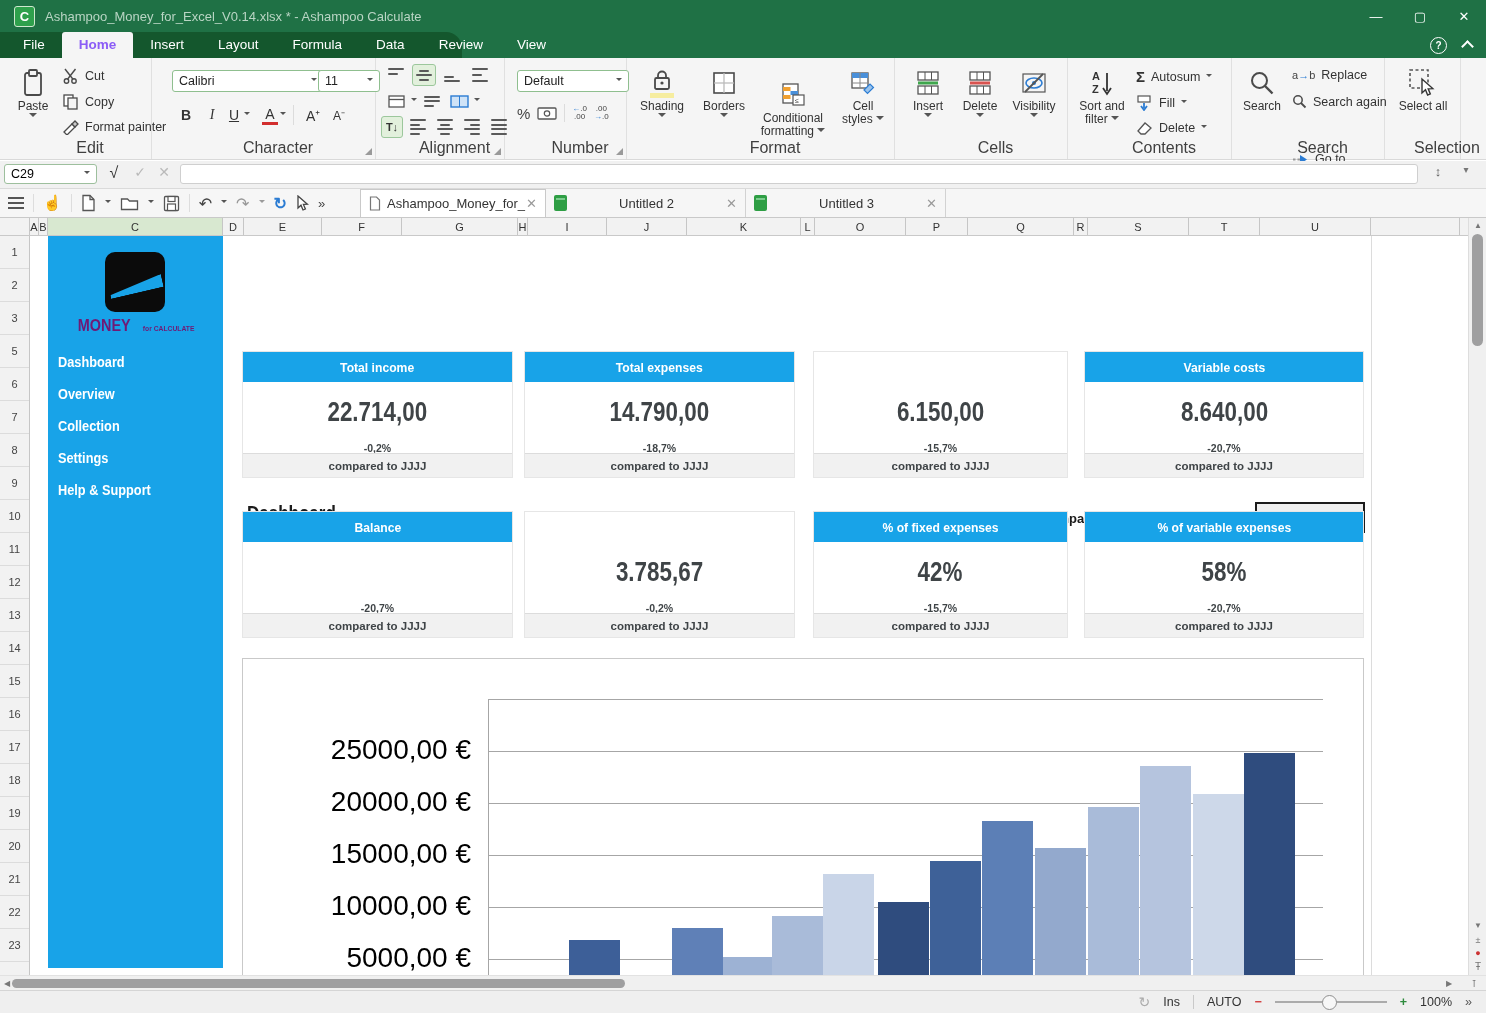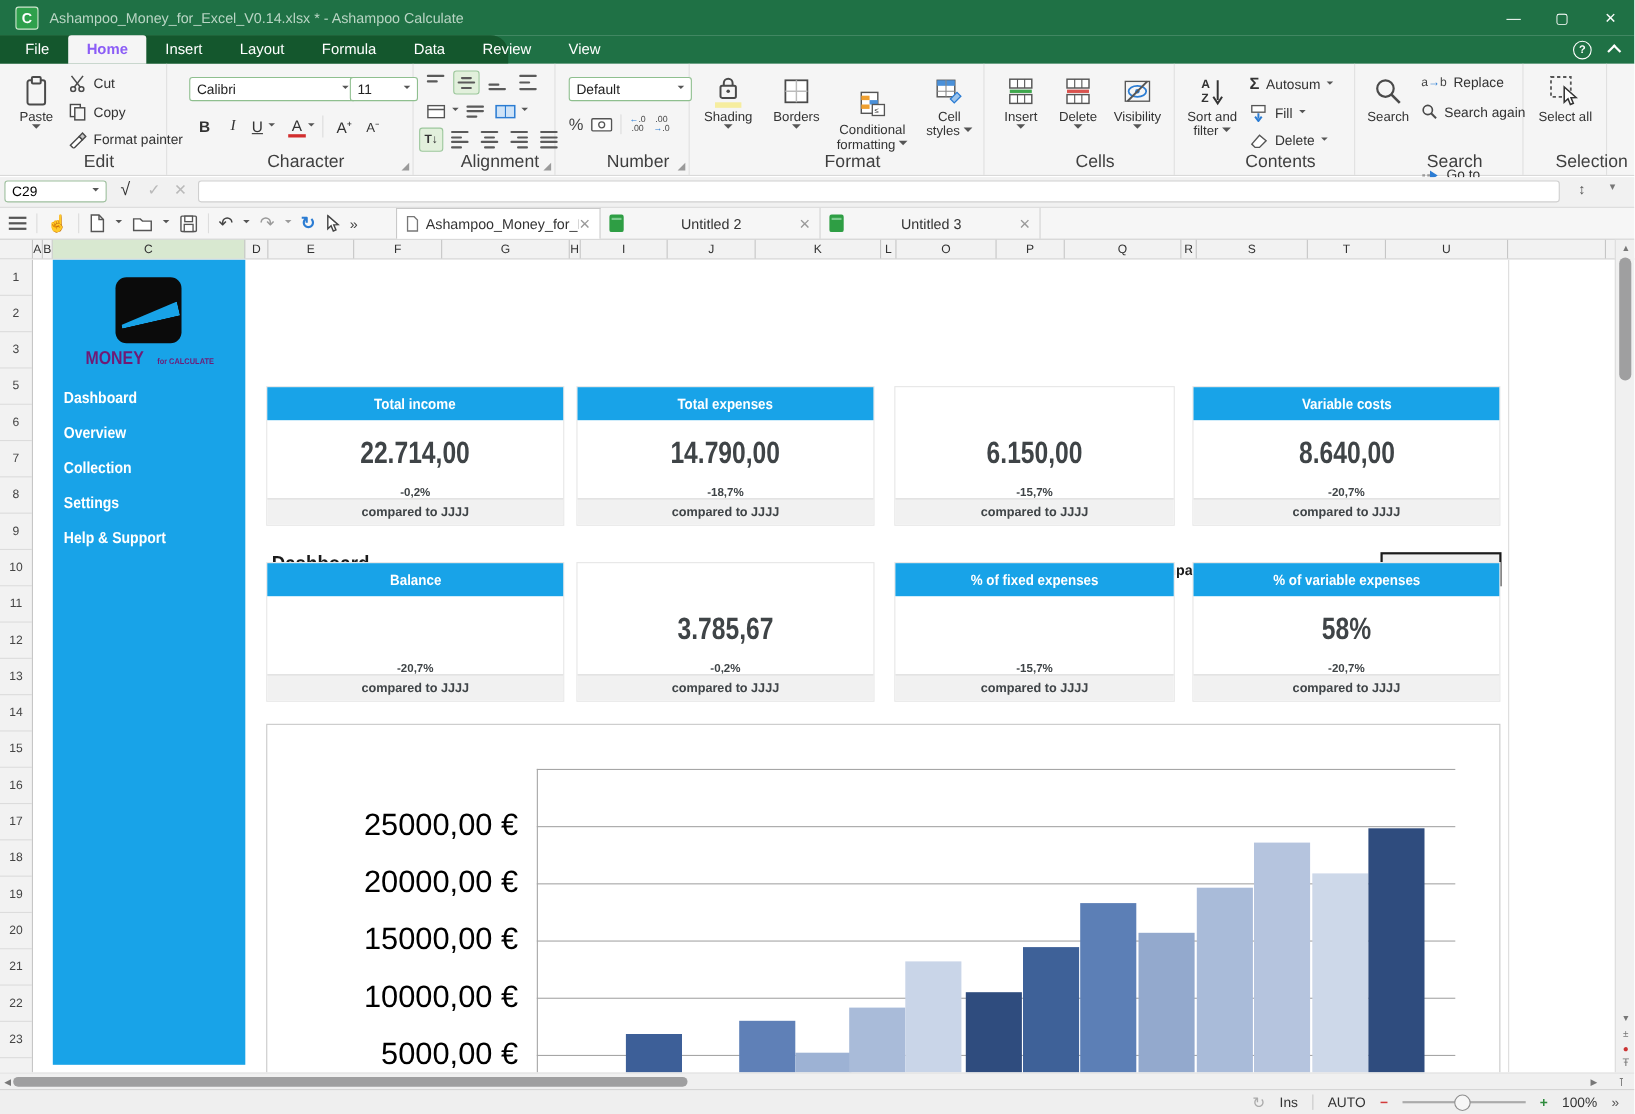--- a/index.html
+++ b/index.html
@@ -714,20 +714,23 @@
         <div class="card-v">
           <span class="cond" style="transform: scaleX(0.8);">3.785,67</span>
         </div>
         <div class="card-p">-0,2%</div>
         <div class="card-f">compared to JJJJ</div>
       </div>
       <div class="card" style="left: 813px; top: 275px; width: 255px;">
         <div class="card-h">
           <span class="cond" style="transform: scaleX(0.9);">% of fixed expenses</span>
         </div>
+        <div class="card-v">
+          <span class="cond" style="transform: scaleX(0.8);">42%</span>
+        </div>
         <div class="card-p">-15,7%</div>
         <div class="card-f">compared to JJJJ</div>
       </div>
       <div class="card" style="left: 1084px; top: 275px; width: 280px;">
         <div class="card-h">
           <span class="cond" style="transform: scaleX(0.9);">% of variable expenses</span>
         </div>
         <div class="card-v">
           <span class="cond" style="transform: scaleX(0.8);">58%</span>
         </div>

